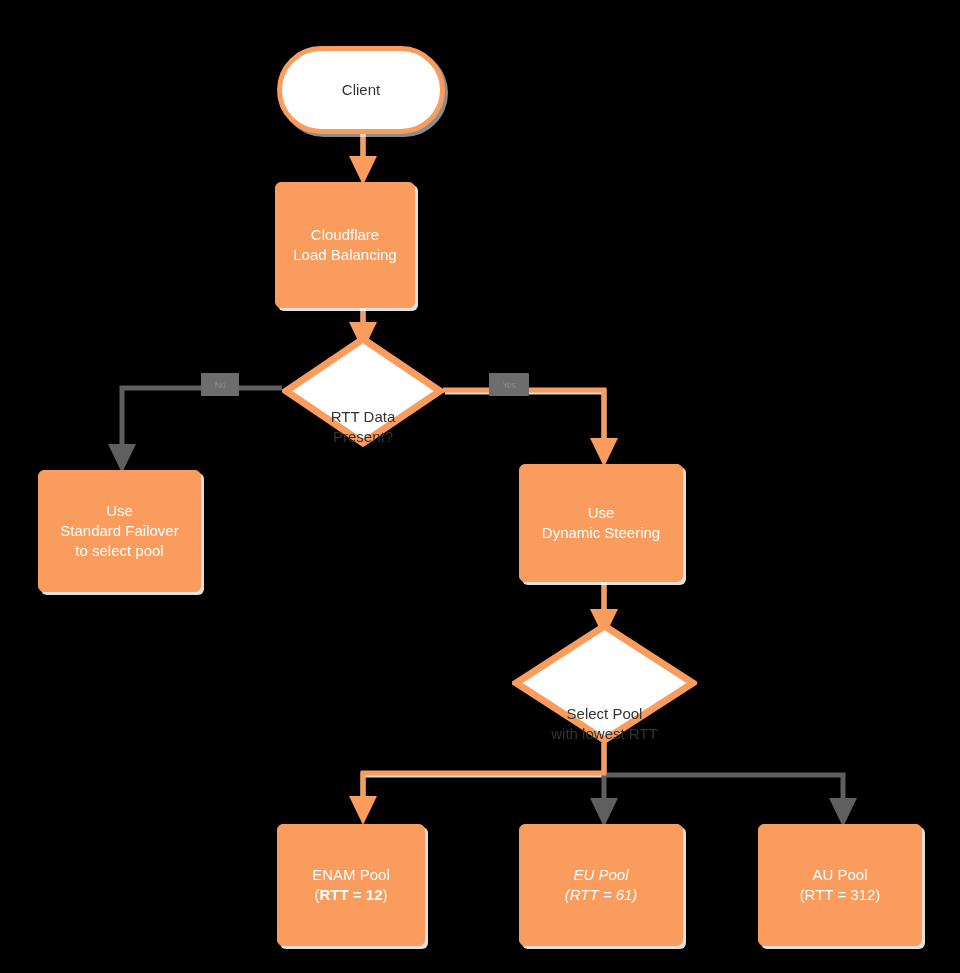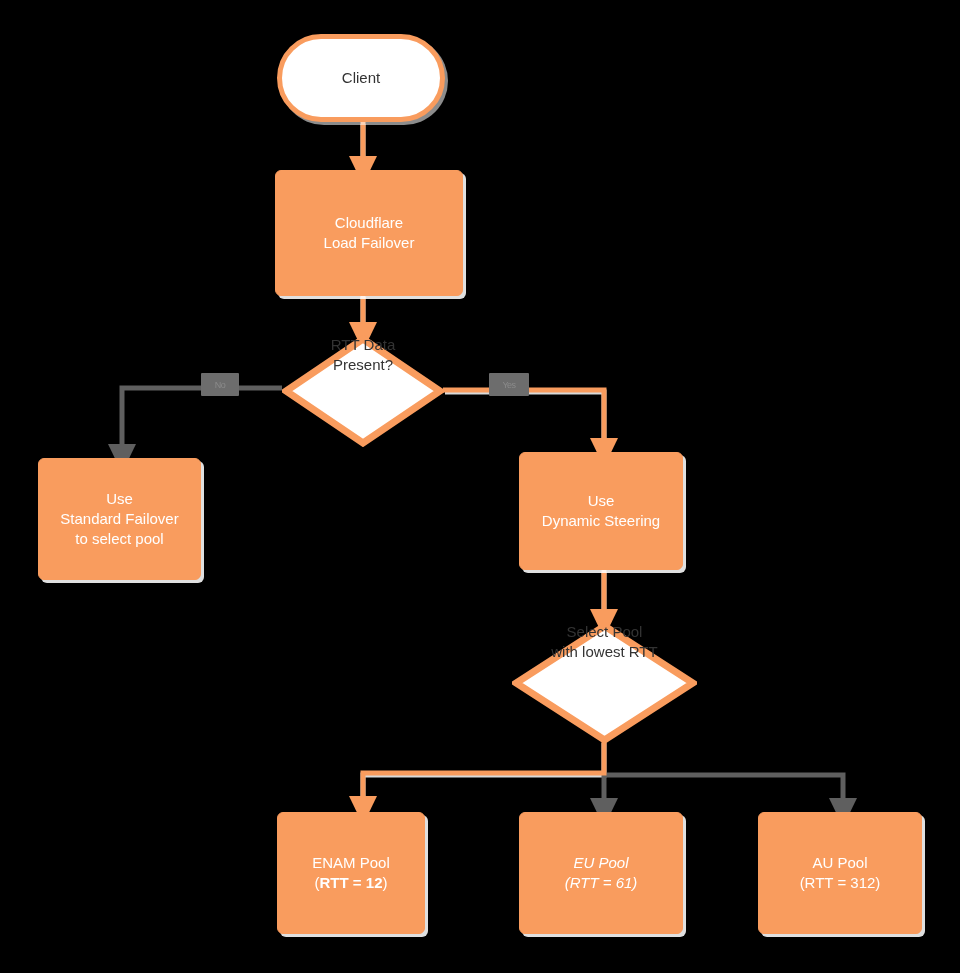--- a/index.html
+++ b/index.html
@@ -26,20 +26,21 @@
   }
   .node {
     position: absolute;
     box-sizing: border-box;
     display: flex;
     align-items: center;
     justify-content: center;
     text-align: center;
     line-height: 1.32;
     z-index: 5;
+    margin-top: 12px;
   }
   .node-proc {
     background: #f99c5e;
     border: 1px solid #f99c5e;
     border-radius: 6px;
     color: #ffffff;
     font-size: 15px;
     box-shadow: 3px 3px 0 0 rgba(255,255,255,0.88);
   }
   .node-term {
@@ -61,21 +62,21 @@
     width: 100%;
     height: 100%;
   }
   .node-dec-label {
     position: absolute;
     left: 0;
     top: 0;
     width: 100%;
     height: 100%;
     display: flex;
-    align-items: flex-start;
+    align-items: flex-end;
     justify-content: center;
     text-align: center;
     color: #333333;
     font-size: 15px;
     line-height: 1.32;
     pointer-events: none;
   }
   .edge-label {
     position: absolute;
     background: #6d6d6d;
@@ -139,24 +140,24 @@
     </g>
     <g stroke="#f99c5e" stroke-width="5" fill="none">
       <path d="M604,741 L604,773 L363,773 L363,810" marker-end="url(#arrowOrange)"></path>
     </g>
   </svg>
 
   <div class="node node-term" style="left:277px; top:34px; width:168px; height:88px;">
     <span>Client</span>
   </div>
 
-  <div class="node node-proc" style="left:275px; top:170px; width:188px; height:126px;text-align:center;">
+  <div class="node node-proc" style="left:275px; top:170px; width:140px; height:126px;text-align:center;">
     <div>
       <div>Cloudflare</div>
-      <div>Load Failover</div>
+      <div>Load Balancing</div>
     </div>
   </div>
 
   <div class="node-dec-wrap" style="left:282px; top:335px; width:162px; height:112px;">
     <svg class="node-dec-shape" viewBox="0 0 162 112" preserveAspectRatio="none">
       <polygon points="81,4 158,56 81,108 4,56" fill="#ffffff" stroke="#f99c5e" stroke-width="7"></polygon>
     </svg>
     <div class="node-dec-label">
       <div>
         <div>RTT Data</div>

